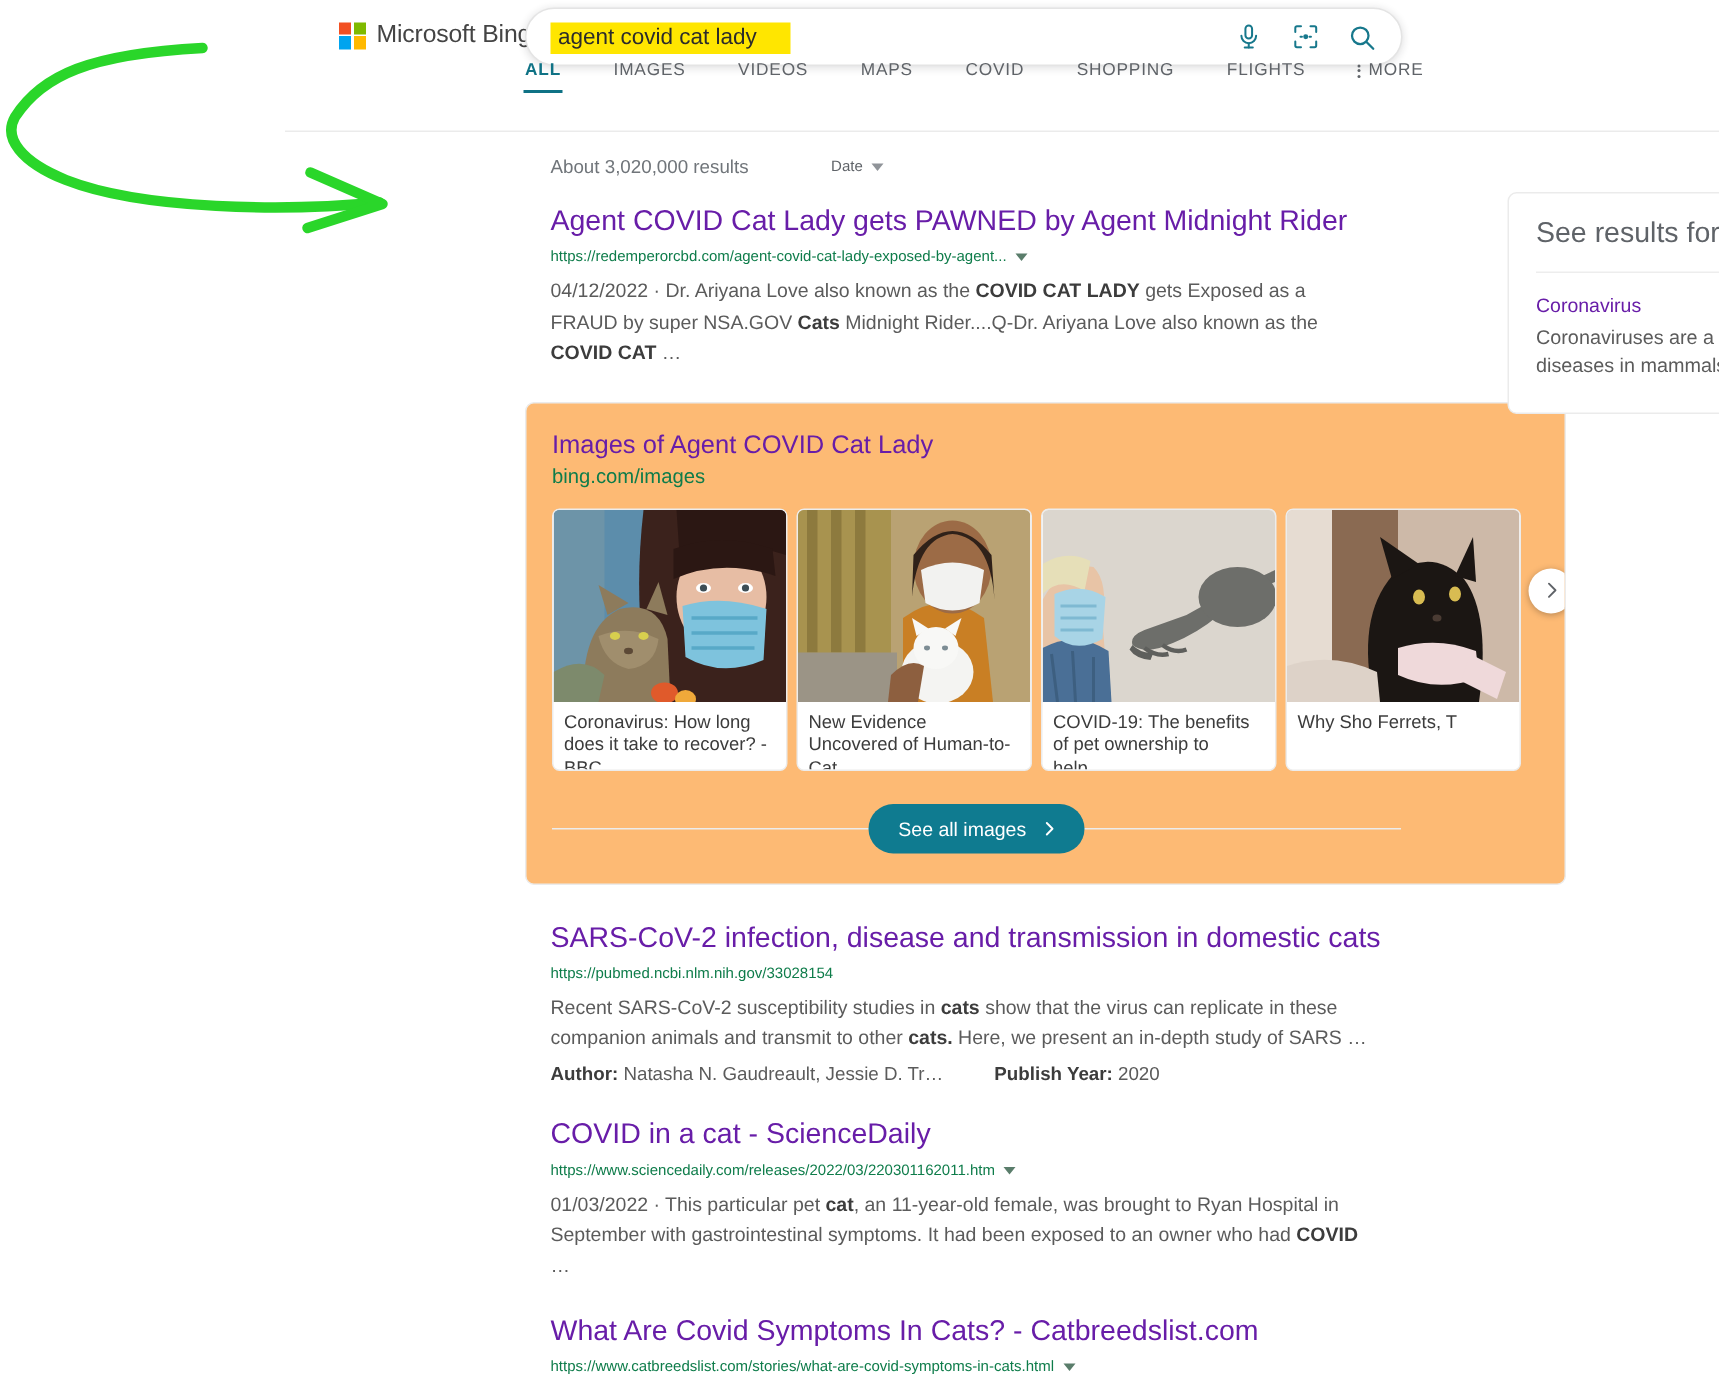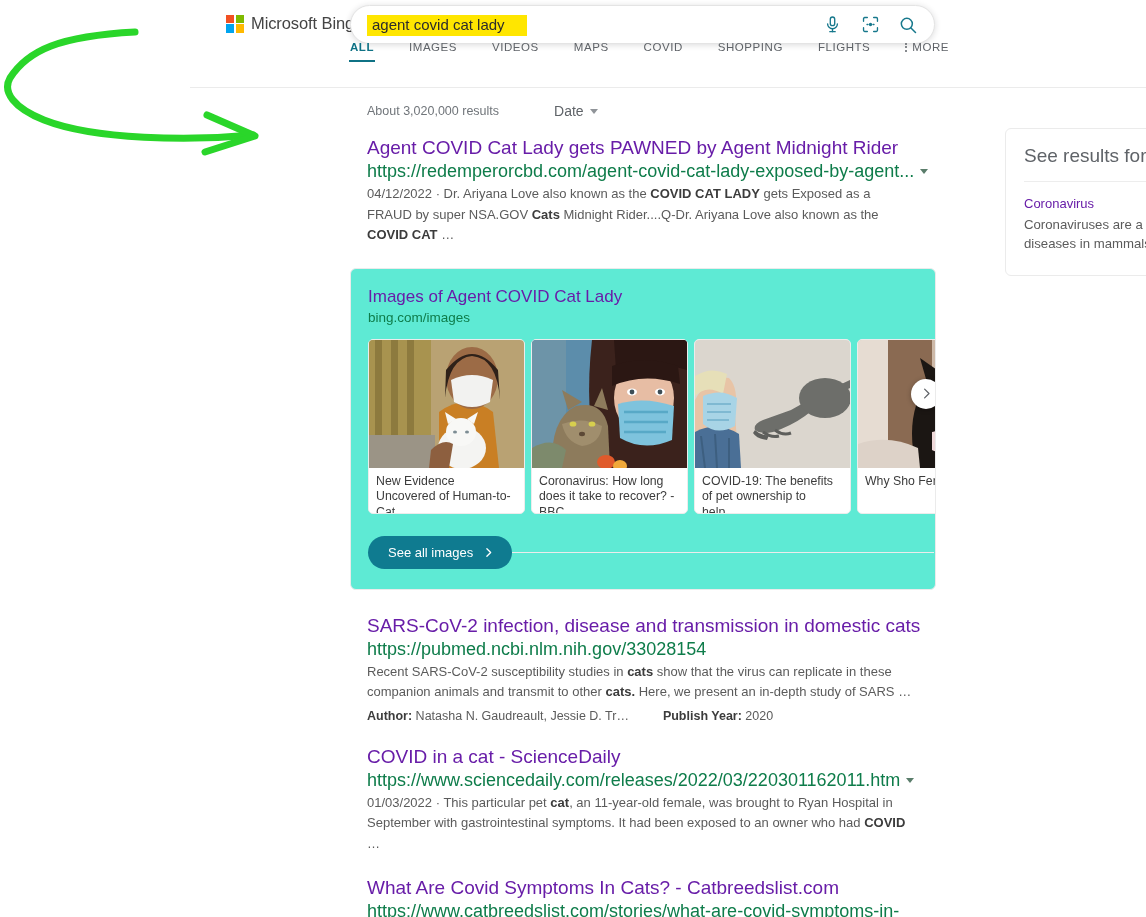--- a/index.html
+++ b/index.html
@@ -171,21 +171,21 @@
     align-items: center;
     height: 22px;
     margin-bottom: 14px;
   }
   .count {
     font-size: 12.5px;
     color: #70757a;
   }
   .date-filter {
     margin-left: 55px;
-    font-size: 14px;
+    font-size: 10px;
     color: #5f6368;
     display: flex;
     align-items: center;
     gap: 6px;
     cursor: pointer;
   }
   .caret {
     width: 0; height: 0;
     border-left: 4px solid transparent;
     border-right: 4px solid transparent;
@@ -195,21 +195,21 @@
   .result { margin-bottom: 22px; }
   .r-title {
     font-size: 19px;
     line-height: 24px;
     color: #681da8;
     margin: 0 0 2px 0;
     cursor: pointer;
     font-weight: normal;
   }
   .r-url {
-    font-size: 18px;
+    font-size: 10px;
     line-height: 19px;
     color: #0e7c4a;
     display: flex;
     align-items: center;
     gap: 6px;
     cursor: pointer;
   }
   .r-url .caret { border-top-color: #5a7d6b; }
   .r-snip {
     font-size: 13px;
@@ -227,22 +227,22 @@
     gap: 34px;
     text-align: right;
   }
   .r-extra b { color: #3c3c3c; font-weight: 700; }
 
   
   .img-card {
     position: relative;
     border: 1px solid #ebebeb;
     border-radius: 6px;
-    background: #5eead4;
-    width: 586px;
+    background: #fdba74;
+    width: 694px;
     margin: 16px 0 24px -17px;
     padding: 18px 0 20px 17px;
     box-sizing: border-box;
     overflow: hidden;
   }
   .ic-title {
     font-size: 17px;
     color: #681da8;
     cursor: pointer;
     margin-bottom: 3px;
@@ -291,20 +291,21 @@
     background: #fff;
     box-shadow: 0 1px 5px rgba(0,0,0,0.28);
     display: flex; align-items: center; justify-content: center;
     cursor: pointer;
     z-index: 5;
   }
   .see-all-wrap {
     margin-top: 22px;
     display: flex;
     align-items: center;
+    justify-content: center;
     position: relative;
     width: 566px;
   }
   .see-all-wrap::before {
     content: "";
     position: absolute;
     left: 0; right: 0; top: 50%;
     height: 1px; background: #ececec;
   }
   .see-all {
@@ -453,45 +454,20 @@
         <span class="caret"></span>
       </div>
       <div class="r-snip">04/12/2022 · Dr. Ariyana Love also known as the <b>COVID CAT LADY</b> gets Exposed as a FRAUD by super NSA.GOV <b>Cats</b> Midnight Rider....Q-Dr. Ariyana Love also known as the <b>COVID CAT</b> …</div>
     </div>
 
     <div class="img-card">
       <div class="ic-title">Images of Agent COVID Cat Lady</div>
       <div class="ic-url">bing.com/images</div>
 
       <div class="thumb-strip">
-
-        <div class="thumb">
-          <span class="pic">
-            <svg viewBox="0 0 155 128" preserveAspectRatio="xMidYMid slice">
-              <rect width="155" height="128" fill="#b9a273"></rect>
-              <rect x="0" y="0" width="62" height="128" fill="#a8934f"></rect>
-              <rect x="6" y="0" width="7" height="95" fill="#8d7a3e"></rect>
-              <rect x="22" y="0" width="7" height="95" fill="#8d7a3e"></rect>
-              <rect x="38" y="0" width="7" height="95" fill="#8d7a3e"></rect>
-              <rect x="0" y="95" width="66" height="33" fill="#9b9486"></rect>
-              <path d="M70 128 L70 72 Q97 52 124 72 L130 128 Z" fill="#c97f24"></path>
-              <ellipse cx="103" cy="38" rx="26" ry="31" fill="#9c6b46"></ellipse>
-              <path d="M77 30 Q103 -2 129 30 L131 60 Q128 18 103 16 Q80 18 76 58 Z" fill="#2f2119"></path>
-              <path d="M82 40 Q103 30 124 40 L121 62 Q103 72 85 62 Z" fill="#f2f2f0"></path>
-              <ellipse cx="93" cy="108" rx="24" ry="21" fill="#f4f4f2"></ellipse>
-              <ellipse cx="92" cy="92" rx="15" ry="14" fill="#f8f8f6"></ellipse>
-              <path d="M79 84 L76 72 L87 79 Z" fill="#f8f8f6"></path>
-              <path d="M105 84 L109 72 L98 79 Z" fill="#f8f8f6"></path>
-              <ellipse cx="86" cy="92" rx="2" ry="1.6" fill="#7d8d94"></ellipse>
-              <ellipse cx="98" cy="92" rx="2" ry="1.6" fill="#7d8d94"></ellipse>
-              <path d="M62 110 Q74 98 84 104 L80 128 L60 128 Z" fill="#8d5f3f"></path>
-            </svg>
-          </span>
-          <div class="cap">New Evidence Uncovered of Human-to-Cat…</div>
-        </div>
 
         <div class="thumb">
           <span class="pic">
             <svg viewBox="0 0 155 128" preserveAspectRatio="xMidYMid slice">
               <rect width="155" height="128" fill="#5c8dab"></rect>
               <rect x="0" y="0" width="34" height="128" fill="#6d94a8"></rect>
               <path d="M60 0 L155 0 L155 128 L66 128 Q52 70 60 0 Z" fill="#3b221c"></path>
               <ellipse cx="112" cy="58" rx="30" ry="36" fill="#e7bda4"></ellipse>
               <path d="M82 0 L155 0 L155 30 Q118 18 84 30 Z" fill="#2b1713"></path>
               <path d="M80 26 Q112 14 146 26 L148 44 Q112 32 80 46 Z" fill="#2b1713"></path>
@@ -512,20 +488,45 @@
               <ellipse cx="74" cy="122" rx="9" ry="7" fill="#e05a2b"></ellipse>
               <ellipse cx="88" cy="126" rx="7" ry="6" fill="#f0a93a"></ellipse>
             </svg>
           </span>
           <div class="cap">Coronavirus: How long does it take to recover? - BBC…</div>
         </div>
 
         <div class="thumb">
           <span class="pic">
             <svg viewBox="0 0 155 128" preserveAspectRatio="xMidYMid slice">
+              <rect width="155" height="128" fill="#b9a273"></rect>
+              <rect x="0" y="0" width="62" height="128" fill="#a8934f"></rect>
+              <rect x="6" y="0" width="7" height="95" fill="#8d7a3e"></rect>
+              <rect x="22" y="0" width="7" height="95" fill="#8d7a3e"></rect>
+              <rect x="38" y="0" width="7" height="95" fill="#8d7a3e"></rect>
+              <rect x="0" y="95" width="66" height="33" fill="#9b9486"></rect>
+              <path d="M70 128 L70 72 Q97 52 124 72 L130 128 Z" fill="#c97f24"></path>
+              <ellipse cx="103" cy="38" rx="26" ry="31" fill="#9c6b46"></ellipse>
+              <path d="M77 30 Q103 -2 129 30 L131 60 Q128 18 103 16 Q80 18 76 58 Z" fill="#2f2119"></path>
+              <path d="M82 40 Q103 30 124 40 L121 62 Q103 72 85 62 Z" fill="#f2f2f0"></path>
+              <ellipse cx="93" cy="108" rx="24" ry="21" fill="#f4f4f2"></ellipse>
+              <ellipse cx="92" cy="92" rx="15" ry="14" fill="#f8f8f6"></ellipse>
+              <path d="M79 84 L76 72 L87 79 Z" fill="#f8f8f6"></path>
+              <path d="M105 84 L109 72 L98 79 Z" fill="#f8f8f6"></path>
+              <ellipse cx="86" cy="92" rx="2" ry="1.6" fill="#7d8d94"></ellipse>
+              <ellipse cx="98" cy="92" rx="2" ry="1.6" fill="#7d8d94"></ellipse>
+              <path d="M62 110 Q74 98 84 104 L80 128 L60 128 Z" fill="#8d5f3f"></path>
+            </svg>
+          </span>
+          <div class="cap">New Evidence Uncovered of Human-to-Cat…</div>
+        </div>
+
+        <div class="thumb">
+          <span class="pic">
+            <svg viewBox="0 0 155 128" preserveAspectRatio="xMidYMid slice">
               <rect width="155" height="128" fill="#dbd6ce"></rect>
               <path d="M0 60 Q14 34 34 38 Q44 48 40 74 L44 128 L0 128 Z" fill="#e8c4a6"></path>
               <path d="M0 36 Q16 26 32 34 L28 54 Q12 44 0 56 Z" fill="#e6dfb8"></path>
               <path d="M0 92 Q22 80 44 94 L46 128 L0 128 Z" fill="#4a6f96"></path>
               <path d="M6 96 L10 128 M20 94 L22 128 M34 98 L34 128" stroke="#3d5f80" stroke-width="2"></path>
               <path d="M8 56 Q26 48 42 58 L40 86 Q22 96 8 84 Z" fill="#a8d4e6"></path>
               <path d="M12 64 L36 64 M12 72 L36 72 M12 80 L34 80" stroke="#7fb9d2" stroke-width="2"></path>
               <path d="M155 48 Q132 58 110 76 Q96 86 78 92 Q66 95 60 90 Q58 84 68 80 L96 70 Q120 56 155 40 Z" fill="#6d6e6a"></path>
               <path d="M60 90 Q66 96 74 95 L72 100 Q62 99 58 93 Z" fill="#5e5f5c"></path>
               <path d="M68 92 Q76 98 84 96" stroke="#5e5f5c" stroke-width="3" fill="none"></path>

